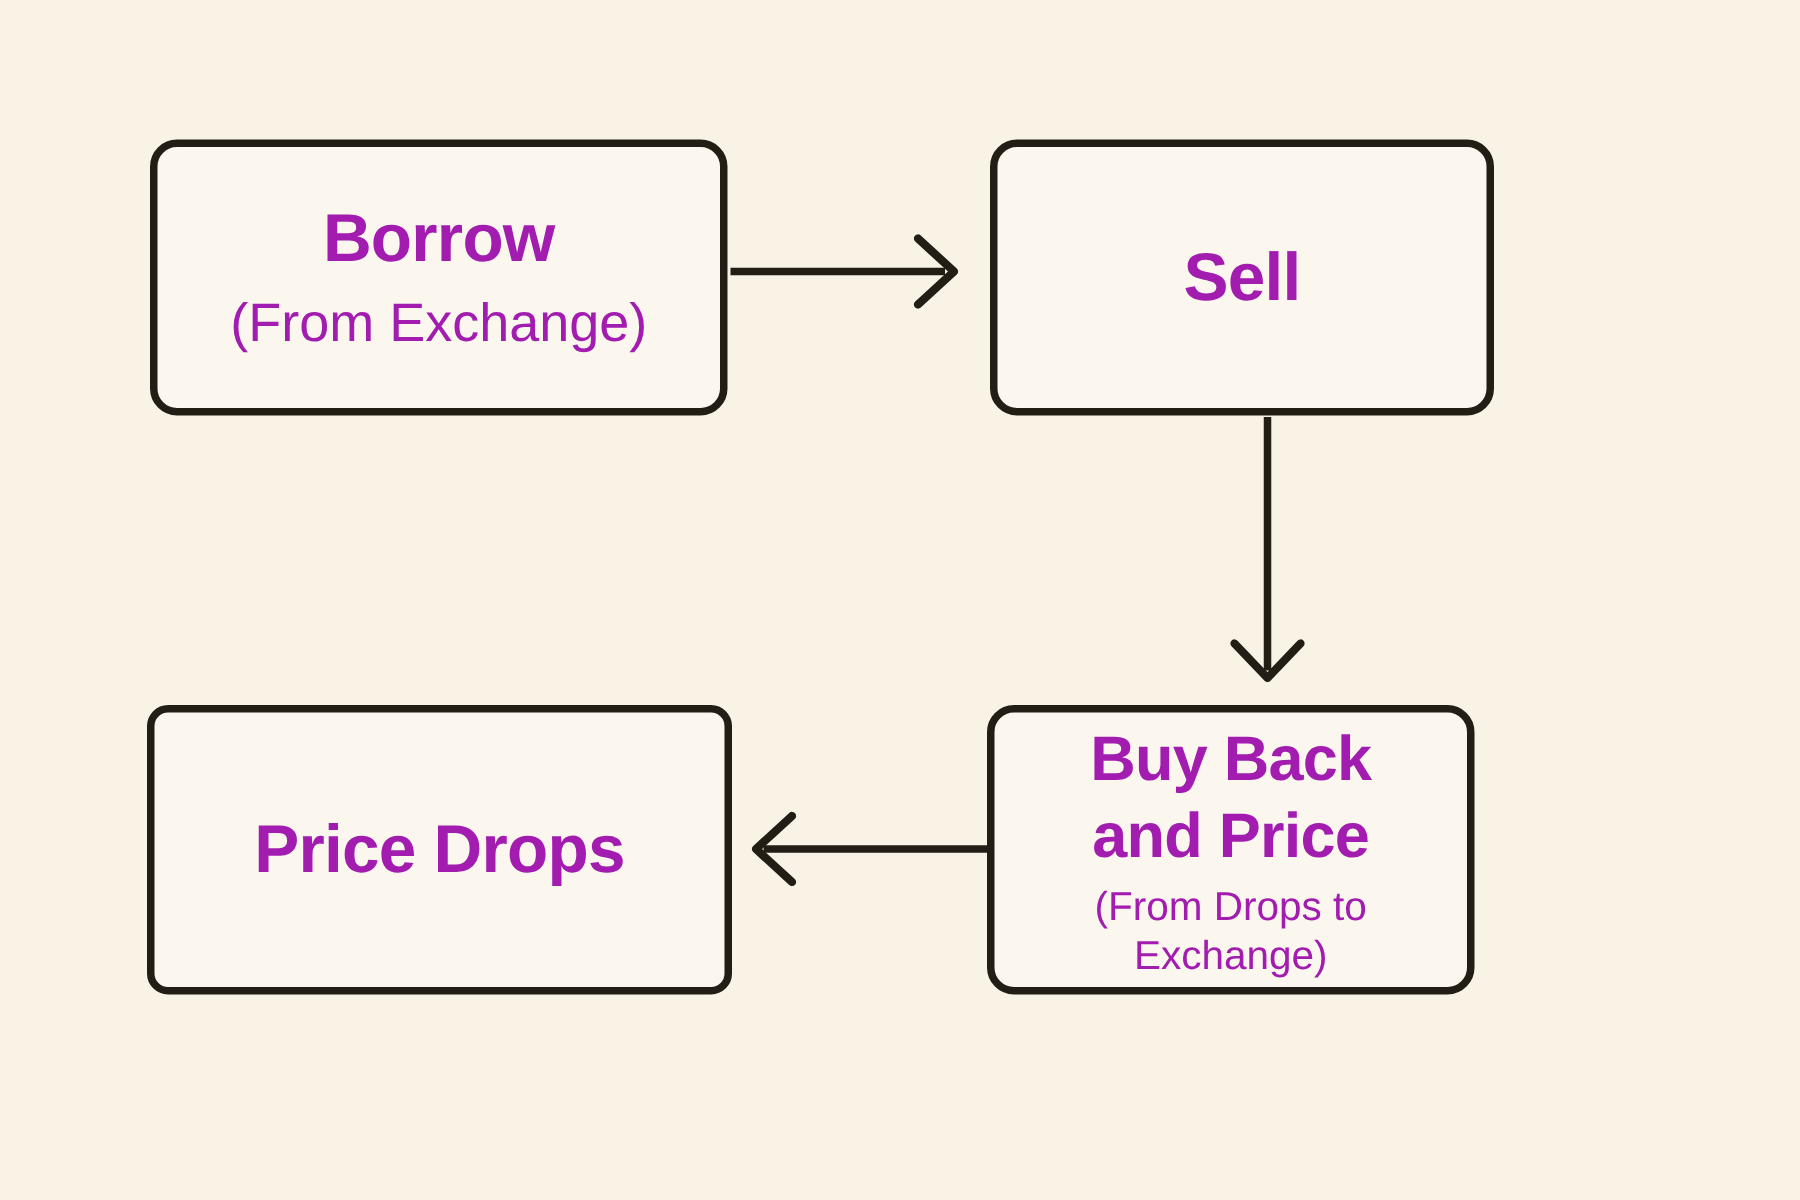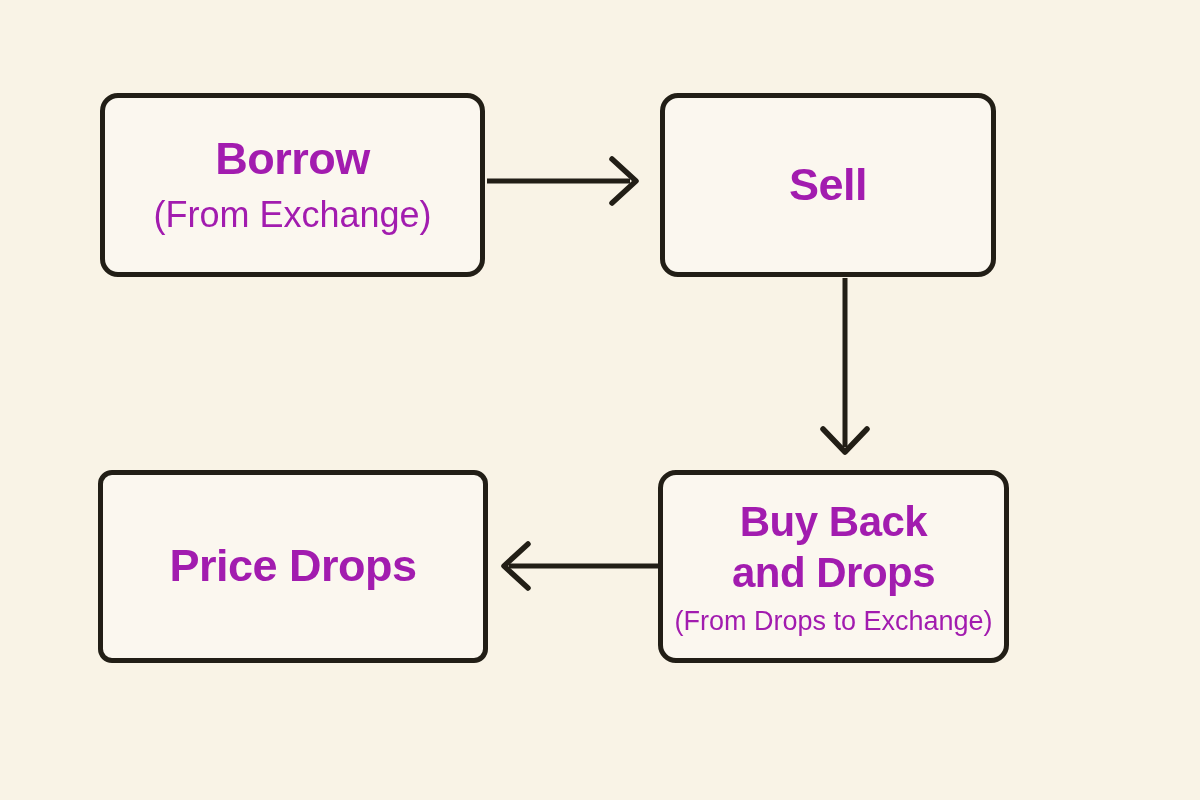--- a/index.html
+++ b/index.html
@@ -35,21 +35,21 @@
     display: flex;
     flex-direction: column;
     align-items: center;
     justify-content: center;
     text-align: center;
     color: #a21caf;
   }
 
   .node-borrow      { left: 100px; top:  93px; width: 385px; height: 184px; }
   .node-sell        { left: 660px; top:  93px; width: 336px; height: 184px; }
-  .node-buy-back    { left: 658px; top: 470px; width: 351px; height: 193px; }
+  .node-buy-back    { left: 658px; top: 470px; width: 325px; height: 193px; }
   .node-price-drops { left:  98px; top: 470px; width: 390px; height: 193px; border-radius: 14px; }
 
   .node-title {
     font-size: 45px;
     font-weight: 700;
     line-height: 1.12;
     letter-spacing: -0.5px;
   }
 
   .node-buy-back .node-title {
@@ -94,21 +94,21 @@
     <div class="node-subtitle">(From Exchange)</div>
   </div>
 
   <div class="node node-sell">
     <div class="node-title">Sell</div>
   </div>
 
   <div class="node node-buy-back">
     <div class="node-title">
       <div>Buy Back</div>
-      <div>and Drops</div>
+      <div>and Price</div>
     </div>
     <div class="node-subtitle">(From Drops to Exchange)</div>
   </div>
 
   <div class="node node-price-drops">
     <div class="node-title">Price Drops</div>
   </div>
 
 </div>
 

